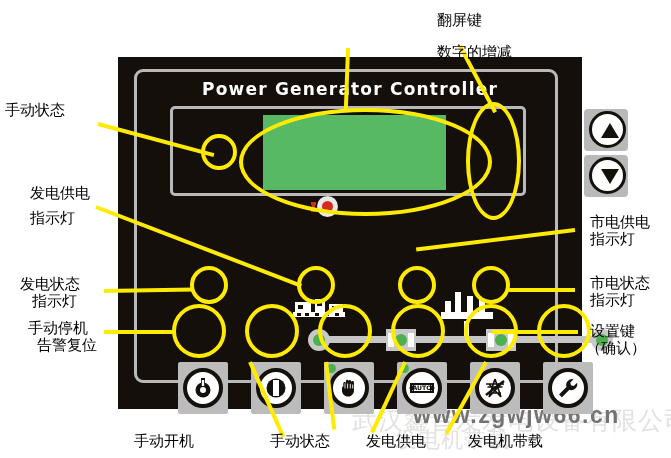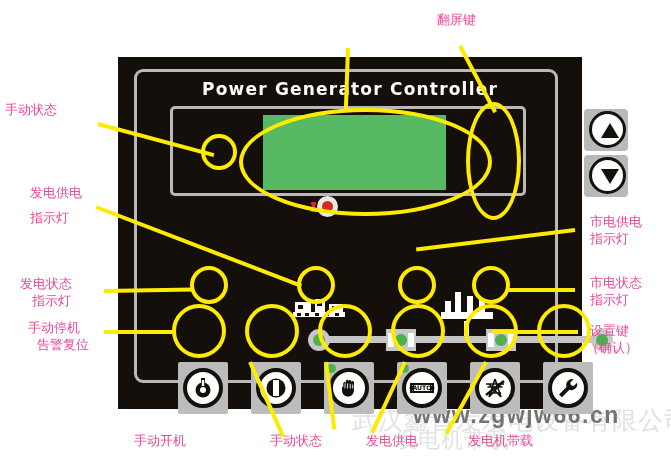--- a/index.html
+++ b/index.html
@@ -102,21 +102,21 @@
     background:#ffffff;border:4px solid #14100c;box-sizing:border-box;
     display:flex;align-items:center;justify-content:center;
   }
   .btn-led{position:absolute;left:3px;top:2px;width:9px;height:9px;border-radius:50%;background:#4cb050;}
 
   
   .hl{position:absolute;border:4px solid #ffeb00;border-radius:50%;box-sizing:border-box;}
   .lead{position:absolute;background:#ffeb00;transform-origin:0 50%;height:4px;}
 
   
-  .anno{position:absolute;color:#ec4899;font-size:13px;line-height:18px;white-space:nowrap;
+  .anno{position:absolute;color:#000000;font-size:15px;line-height:18px;white-space:nowrap;
         font-family:"DejaVu Sans","Liberation Sans",sans-serif;}
 </style>
 </head>
 <body>
 
 <div id="root">
 
   <div class="wm wm-cn1">武汉鑫昔发发电设备有限公司</div>
   <div class="wm wm-cn2">发电机带载</div>
   <div class="wm wm-url">www.zgwjw66.cn</div>
@@ -276,20 +276,21 @@
   <div class="lead" style="left:575px;top:288px;width:66px;transform:rotate(180deg);"></div>
   <div class="lead" style="left:578px;top:330px;width:86px;transform:rotate(180deg);"></div>
 
   <div class="lead" style="left:250px;top:360px;width:82px;transform:rotate(66deg);"></div>
   <div class="lead" style="left:326px;top:360px;width:68px;transform:rotate(83deg);"></div>
   <div class="lead" style="left:405px;top:360px;width:78px;transform:rotate(115deg);"></div>
   <div class="lead" style="left:486px;top:360px;width:82px;transform:rotate(119deg);"></div>
 
 
   <div class="anno" style="left:437px;top:11px;">翻屏键</div>
+  <div class="anno" style="left:437px;top:43px;">数字的增减</div>
 
   <div class="anno" style="left:5px;top:101px;">手动状态</div>
 
   <div class="anno" style="left:30px;top:184px;">发电供电</div>
   <div class="anno" style="left:30px;top:209px;">指示灯</div>
 
   <div class="anno" style="left:20px;top:275px;">发电状态</div>
   <div class="anno" style="left:32px;top:292px;">指示灯</div>
 
   <div class="anno" style="left:28px;top:319px;">手动停机</div>

